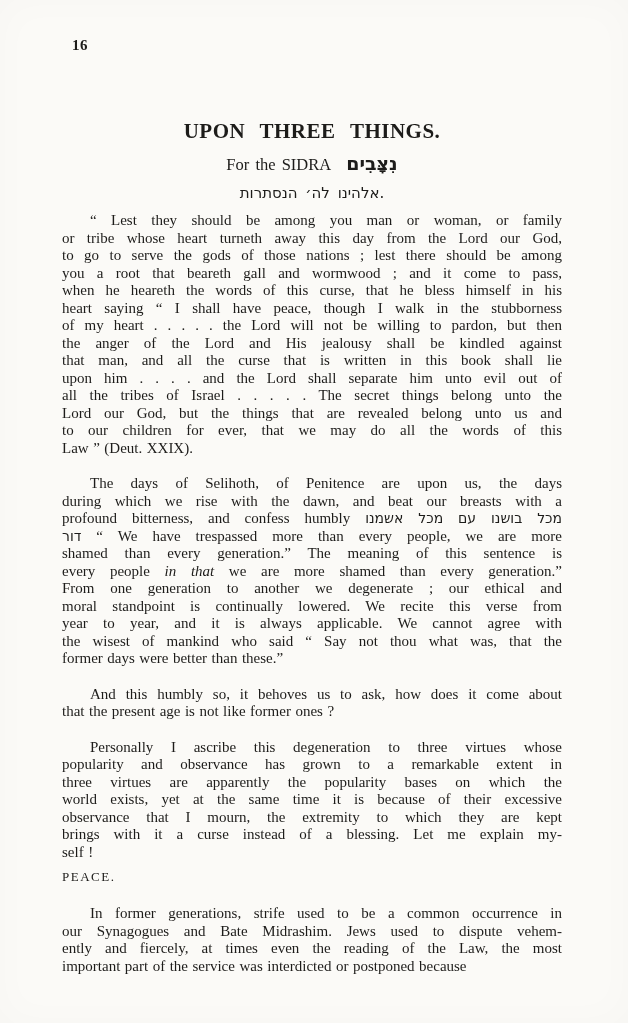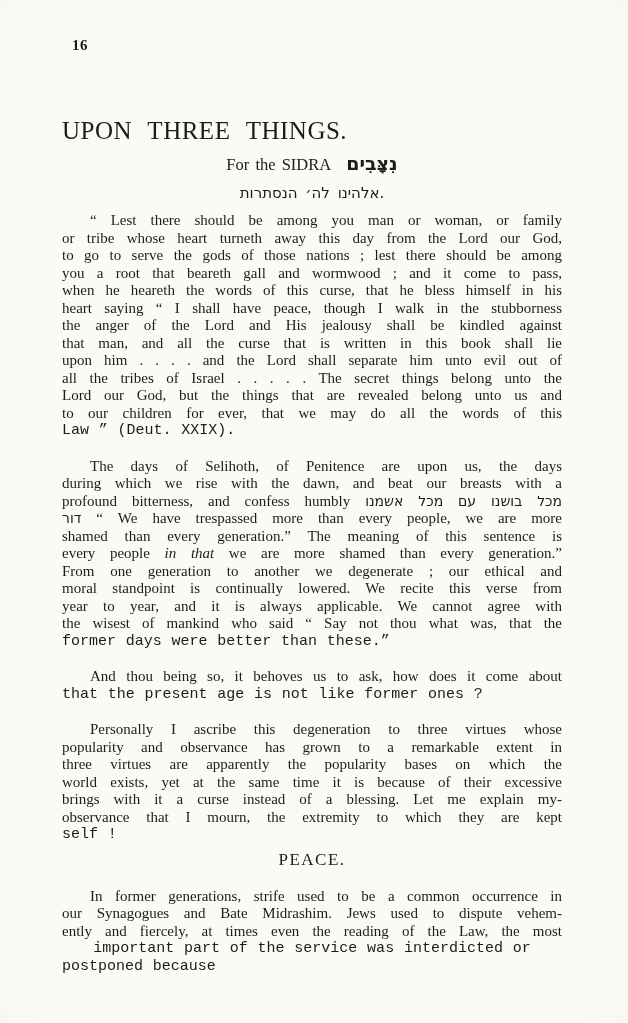--- a/index.html
+++ b/index.html
@@ -11,22 +11,22 @@
     font-family:"Liberation Serif","DejaVu Serif","DejaVu Sans",serif;
     overflow:hidden;
     box-shadow:inset 0 0 40px rgba(0,0,0,0.02);
   }
   .content{position:absolute;left:62px;top:36px;width:500px;}
   .page-number{
     font-size:15px;font-weight:700;letter-spacing:.5px;
     padding-left:10px;line-height:18px;
   }
   .title{
-    margin-top:64px;text-align:left;
-    font-weight:400;font-size:25px;line-height:26px;
+    margin-top:64px;text-align:center;
+    font-weight:700;font-size:21px;line-height:26px;
     letter-spacing:.5px;word-spacing:9px;
   }
   .subtitle{
     margin-top:6px;text-align:center;
     font-size:16.5px;line-height:26px;word-spacing:2px;
   }
   .subtitle .heb{
     font-size:19px;font-weight:700;margin-left:15px;
     font-family:"DejaVu Sans","DejaVu Serif",sans-serif;
   }
@@ -36,50 +36,51 @@
     font-family:"DejaVu Sans","DejaVu Serif",sans-serif;
   }
   .text-body{margin-top:9px;font-size:15px;line-height:17.5px;}
   .paragraph{margin-top:18px;}
   .paragraph:first-child{margin-top:0;}
   .pline{
     text-align:justify;text-align-last:justify;
     word-spacing:.05em;white-space:normal;
   }
   .pline.first{padding-left:28px;}
-  .pline.last{text-align:center;text-align-last:left;font-family:Liberation Mono, monospace;}
+  .pline.last{text-align:center;text-align-last:left;}
   .section-heading{
-    margin:6px 0 13px 0;text-align:center;
-    font-size:17px;line-height:20px;letter-spacing:1.5px;
+    margin:6px 0 13px 0;
+    font-size:13px;line-height:20px;letter-spacing:1.5px;
   }
   .pline bdi{
     unicode-bidi:isolate;
     font-family:"DejaVu Sans",sans-serif;font-size:14px;
   }
   .pline i{font-style:italic;}
 </style>
 </head>
 <body>
 
 <div class="page">
   <div class="content">
     <div class="page-number">16</div>
     <div class="title">UPON THREE THINGS.</div>
     <div class="subtitle">
       <span>For the SIDRA</span><span class="heb">נִצָּבִים</span>
     </div>
     <div class="epigraph"><bdi>הנסתרות</bdi> <bdi>לה׳</bdi> <bdi>אלהינו</bdi>.</div>
     <div class="text-body">
         <div class="paragraph">
-          <div class="pline first">“ Lest there should be among you man or woman, or family</div>
+          <div class="pline first">“ Lest they should be among you man or woman, or family</div>
           <div class="pline">or tribe whose heart turneth away this day from the Lord our God,</div>
           <div class="pline">to go to serve the gods of those nations ; lest there should be among</div>
           <div class="pline">you a root that beareth gall and wormwood ; and it come to pass,</div>
           <div class="pline">when he heareth the words of this curse, that he bless himself in his</div>
           <div class="pline">heart saying “ I shall have peace, though I walk in the stubborness</div>
+          <div class="pline">of my heart . . . . . the Lord will not be willing to pardon, but then</div>
           <div class="pline">the anger of the Lord and His jealousy shall be kindled against</div>
           <div class="pline">that man, and all the curse that is written in this book shall lie</div>
           <div class="pline">upon him . . . . and the Lord shall separate him unto evil out of</div>
           <div class="pline">all the tribes of Israel . . . . . The secret things belong unto the</div>
           <div class="pline">Lord our God, but the things that are revealed belong unto us and</div>
           <div class="pline">to our children for ever, that we may do all the words of this</div>
           <div class="pline last">Law ” (Deut. XXIX).</div>
         </div>
         <div class="paragraph">
           <div class="pline first">The days of Selihoth, of Penitence are upon us, the days</div>
@@ -88,30 +89,30 @@
           <div class="pline"><bdi>דור</bdi> “ We have trespassed more than every people, we are more</div>
           <div class="pline">shamed than every generation.” The meaning of this sentence is</div>
           <div class="pline">every people <i>in that</i> we are more shamed than every generation.”</div>
           <div class="pline">From one generation to another we degenerate ; our ethical and</div>
           <div class="pline">moral standpoint is continually lowered. We recite this verse from</div>
           <div class="pline">year to year, and it is always applicable. We cannot agree with</div>
           <div class="pline">the wisest of mankind who said “ Say not thou what was, that the</div>
           <div class="pline last">former days were better than these.”</div>
         </div>
         <div class="paragraph">
-          <div class="pline first">And thou being so, it behoves us to ask, how does it come about</div>
+          <div class="pline first">And this humbly so, it behoves us to ask, how does it come about</div>
           <div class="pline last">that the present age is not like former ones ?</div>
         </div>
         <div class="paragraph">
           <div class="pline first">Personally I ascribe this degeneration to three virtues whose</div>
           <div class="pline">popularity and observance has grown to a remarkable extent in</div>
           <div class="pline">three virtues are apparently the popularity bases on which the</div>
           <div class="pline">world exists, yet at the same time it is because of their excessive</div>
+          <div class="pline">observance that I mourn, the extremity to which they are kept</div>
           <div class="pline">brings with it a curse instead of a blessing. Let me explain my-</div>
-          <div class="pline">observance that I mourn, the extremity to which they are kept</div>
           <div class="pline last">self !</div>
         </div>
         <div class="section-heading">PEACE.</div>
         <div class="paragraph">
           <div class="pline first">In former generations, strife used to be a common occurrence in</div>
           <div class="pline">our Synagogues and Bate Midrashim. Jews used to dispute vehem-</div>
           <div class="pline">ently and fiercely, at times even the reading of the Law, the most</div>
           <div class="pline last">important part of the service was interdicted or postponed because</div>
         </div>
       </div>

